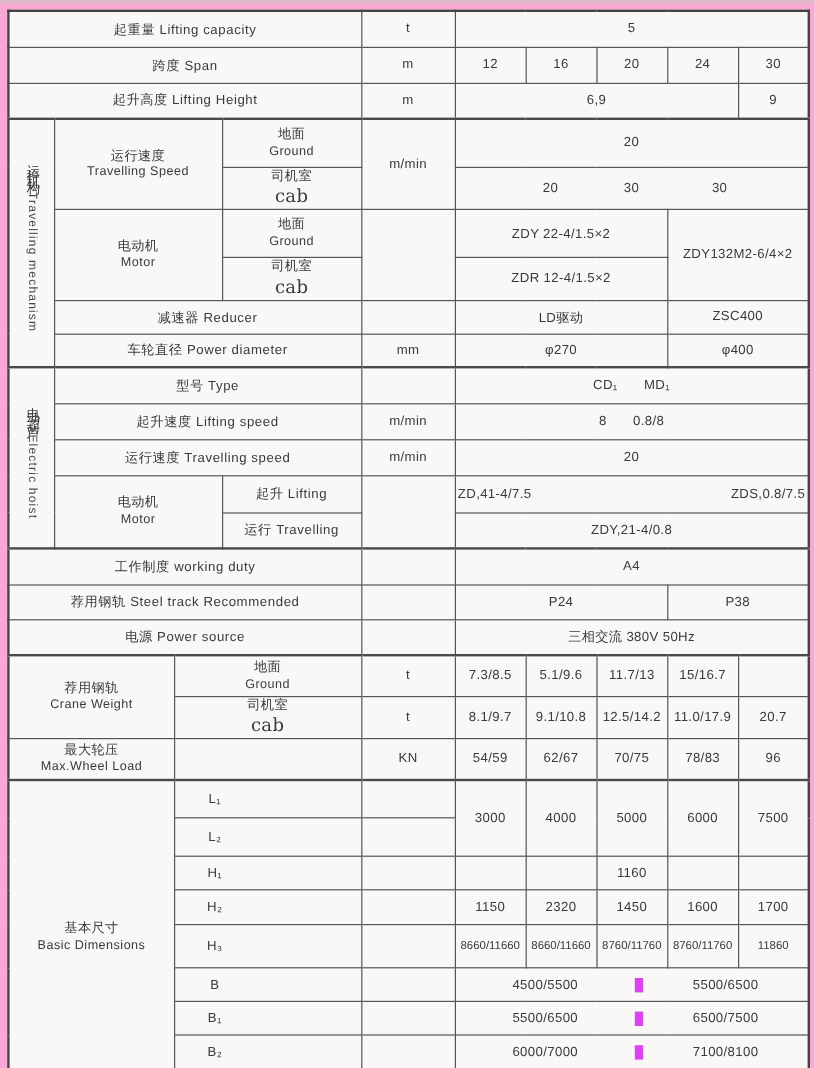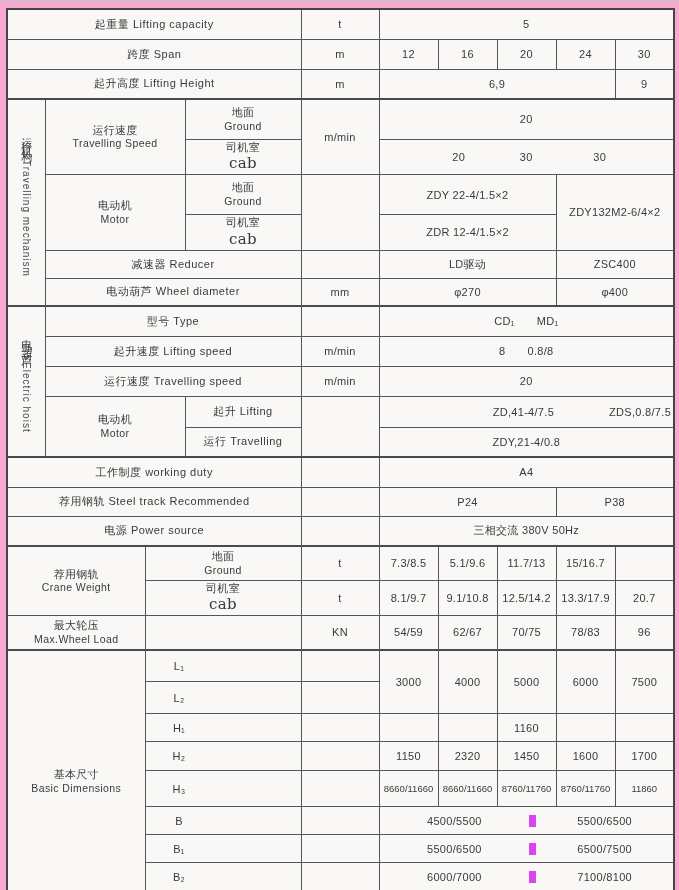--- a/index.html
+++ b/index.html
@@ -43,21 +43,21 @@
   td.vgroup{padding:4px 0;}
   .vwrap{display:flex;flex-direction:column;align-items:center;justify-content:center;gap:12px;height:100%;}
   .vcn{writing-mode:vertical-rl;text-orientation:upright;font-size:11px;letter-spacing:5px;}
   .ven{writing-mode:vertical-rl;font-size:10px;letter-spacing:1px;color:#4a4a4a;}
   
   td.spread{position:relative;padding:0;}
   .spread span{position:absolute;top:50%;transform:translate(-50%,-50%);}
   .sp1{left:27%}.sp2{left:50%}.sp3{left:75%}
   
   .pair{display:flex;justify-content:center;align-items:center;gap:22px;}
-  .pairwide{display:flex;justify-content:flex-end;align-items:center;gap:55px;}
+  .pairwide{display:flex;justify-content:space-between;align-items:center;gap:43px;}
   
   td.split{padding:0;}
   .splitwrap{display:flex;width:100%;height:100%;align-items:stretch;}
   .splitwrap .sl{width:51%;border-right:7px solid #d946ef;display:flex;align-items:center;justify-content:center;text-align:center;}
   .splitwrap .sr{flex:1;display:flex;align-items:center;justify-content:center;}
   
   td.dimlab{padding-right:90px;font-size:11px;}
   .scanline{position:absolute;left:0;top:0;width:100%;height:3px;background:#c9c7c3;opacity:.55;}
 </style>
 </head>
@@ -157,21 +157,21 @@
     </tr>
 
     <tr class="h28">
       <td colspan="3" class="lab">减速器 Reducer</td>
       <td class="unit"></td>
       <td colspan="3" class="val">LD驱动</td>
       <td colspan="2" class="val">ZSC400</td>
     </tr>
 
     <tr class="h28">
-      <td colspan="3" class="lab">电动葫芦 Wheel diameter</td>
+      <td colspan="3" class="lab">车轮直径 Power diameter</td>
       <td class="unit">mm</td>
       <td colspan="3" class="val">φ270</td>
       <td colspan="2" class="val">φ400</td>
     </tr>
 
     <tr class="sec h30">
       <td rowspan="5" class="vgroup">
         <div class="vwrap">
           <span class="vcn">电动葫芦</span>
           <span class="ven">Electric hoist</span>
@@ -262,21 +262,21 @@
 
     <tr class="h34">
       <td colspan="2" class="two">
         <div class="cn">司机室</div>
         <div class="cabword">cab</div>
       </td>
       <td class="unit">t</td>
       <td class="val">8.1/9.7</td>
       <td class="val">9.1/10.8</td>
       <td class="val">12.5/14.2</td>
-      <td class="val">13.3/17.9</td>
+      <td class="val">11.0/17.9</td>
       <td class="val">20.7</td>
     </tr>
 
     <tr class="h34">
       <td colspan="2" class="two">
         <div class="cn">最大轮压</div>
         <div class="en">Max.Wheel Load</div>
       </td>
       <td colspan="2"></td>
       <td class="unit">KN</td>

